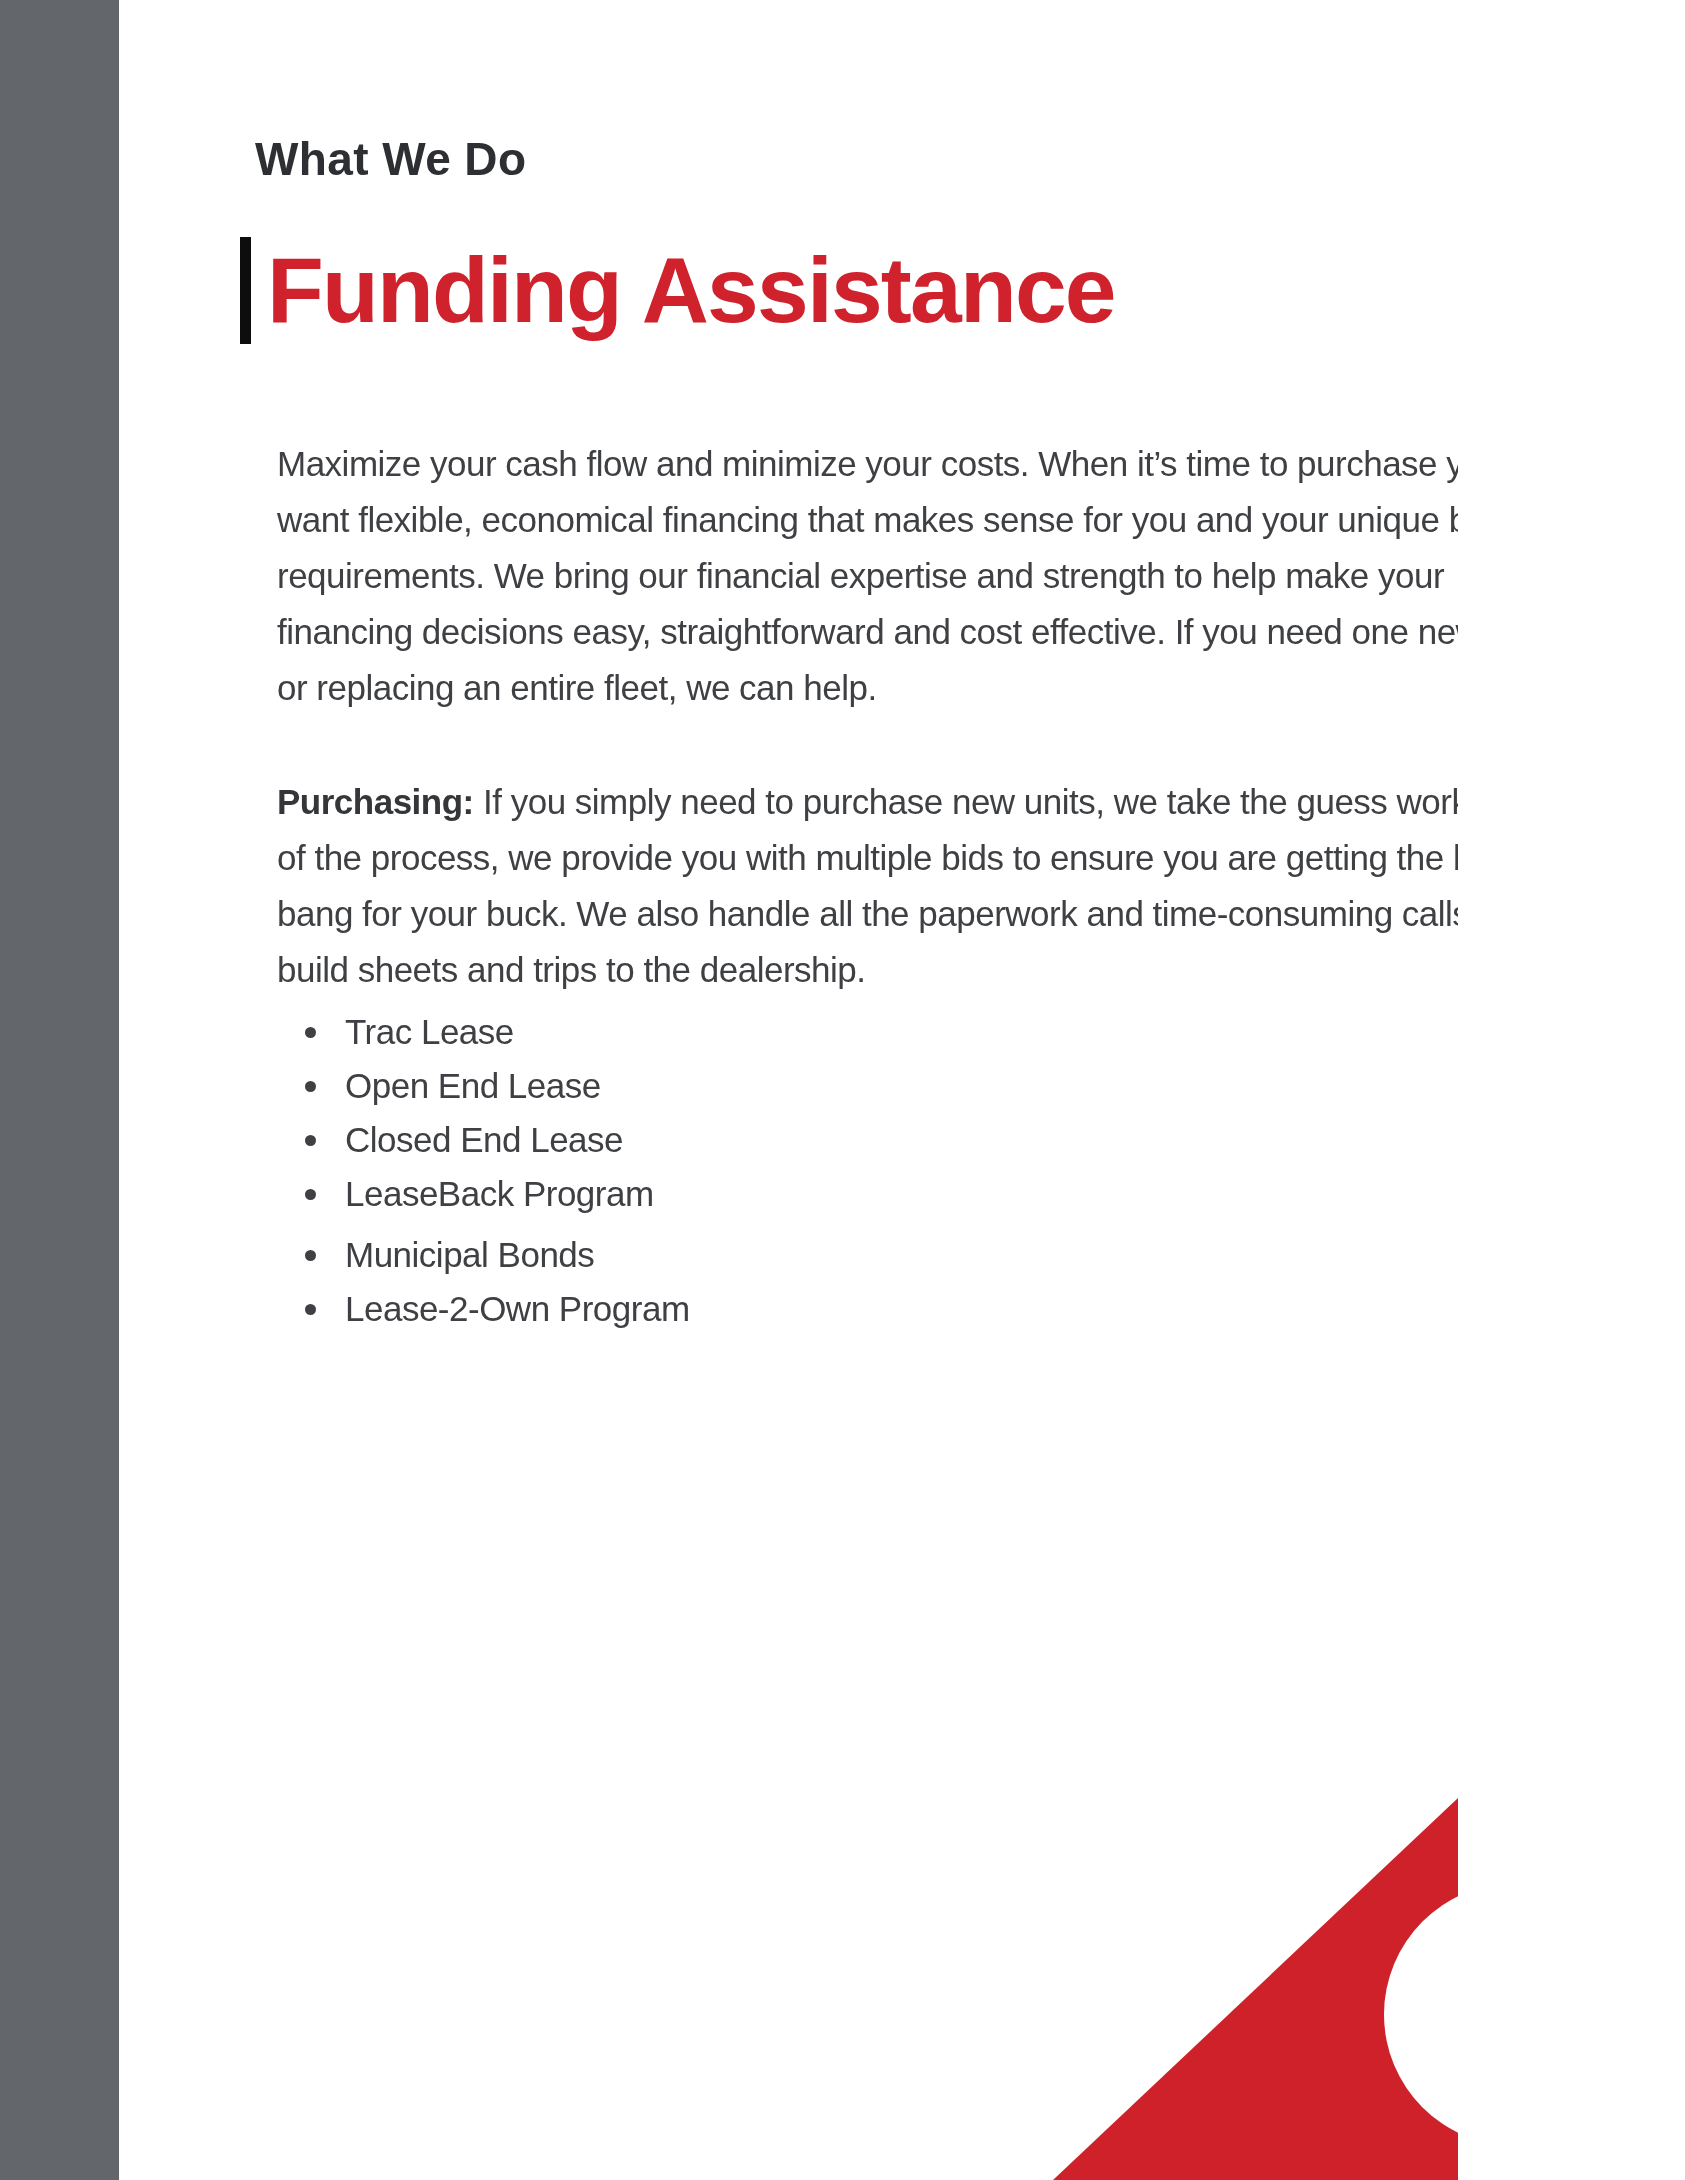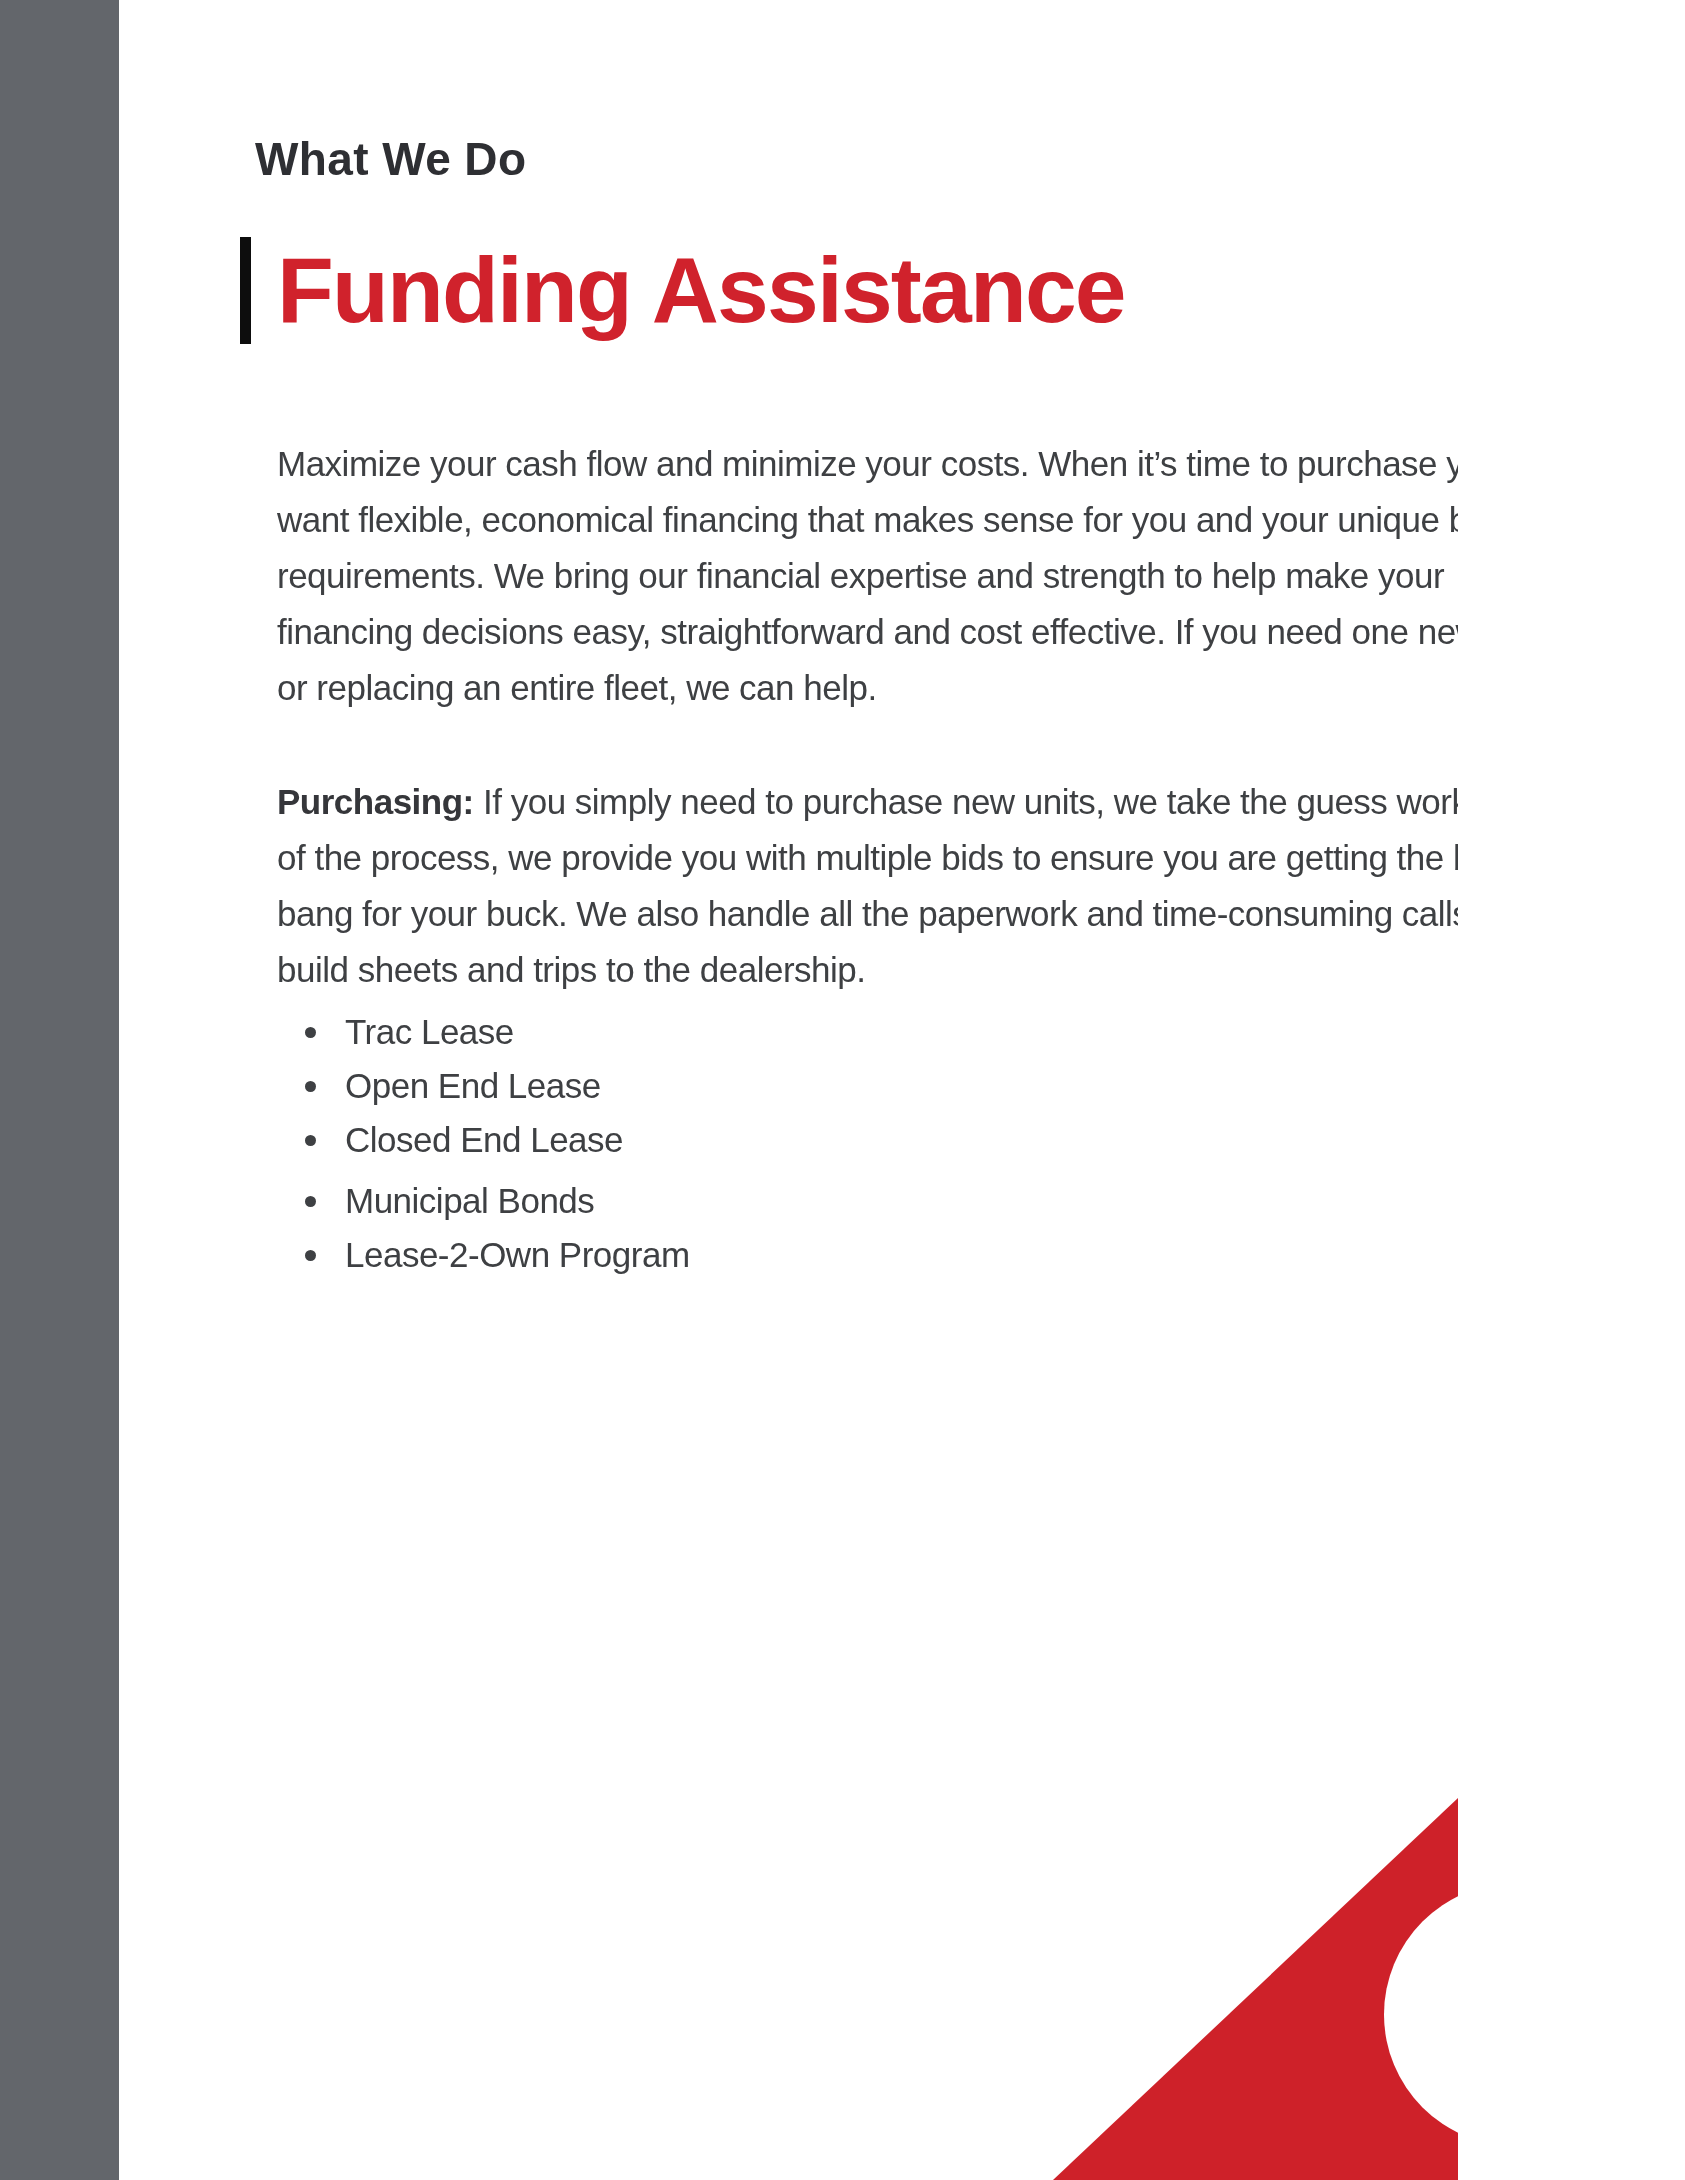--- a/index.html
+++ b/index.html
@@ -27,21 +27,21 @@
     margin: 0 0 0 15px;
     font-size: 46px;
     line-height: 54px;
     font-weight: 700;
     letter-spacing: 0.4px;
     color: #2E2F33;
   }
   .title {
     margin: 51px 0 0 0;
     border-left: 11.4px solid #0D0D0D;
-    padding-left: 26px;
+    padding-left: 16px;
     font-size: 93px;
     line-height: 107px;
     font-weight: 700;
     letter-spacing: -1.8px;
     color: #D0222C;
   }
   .body-copy {
     margin-left: 37px;
     width: 1282px;
     color: #3E4043;
@@ -113,20 +113,21 @@
 
       <p class="first">Maximize your cash flow and minimize your costs. When it’s time to purchase you want flexible, economical financing that makes sense for you and your unique budget requirements. We bring our financial expertise and strength to help make your financing decisions easy, straightforward and cost effective. If you need one new unit or replacing an entire fleet, we can help.</p>
 
       <p><strong>Purchasing:</strong> <span>If you simply need to purchase new units, we take the guess work out of the process, we provide you with multiple bids to ensure you are getting the best bang for your buck. We also handle all the paperwork and time-consuming calls, build sheets and trips to the dealership.</span></p>
 
 
       <ul class="bullet-list">
         <li>Trac Lease</li>
         <li>Open End Lease</li>
         <li>Closed End Lease</li>
+        <li>LeaseBack Program</li>
       </ul>
 
 
       <ul class="bullet-list">
         <li>Municipal Bonds</li>
         <li>Lease-2-Own Program</li>
       </ul>
 
     </div>
 

